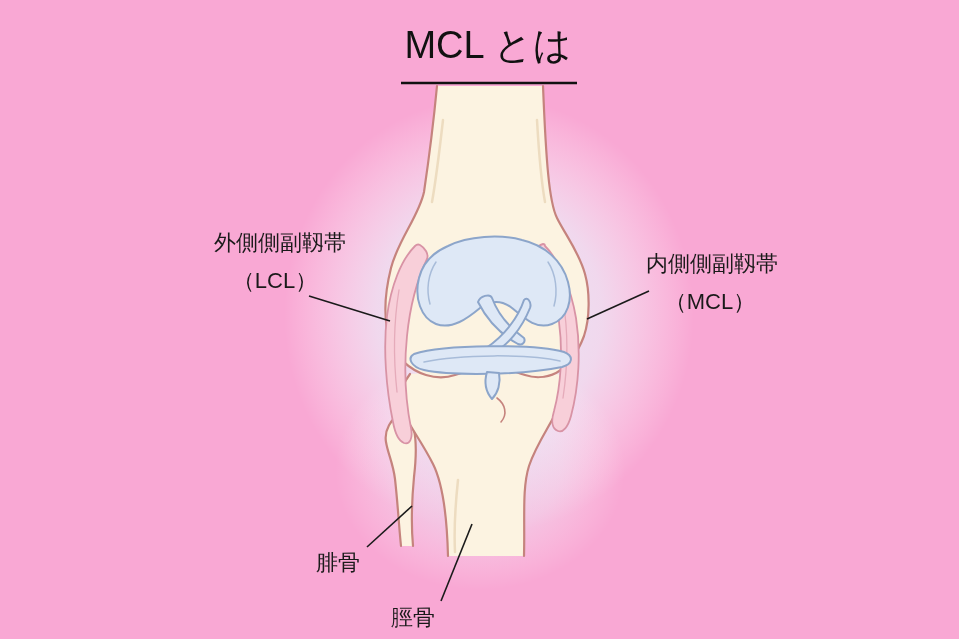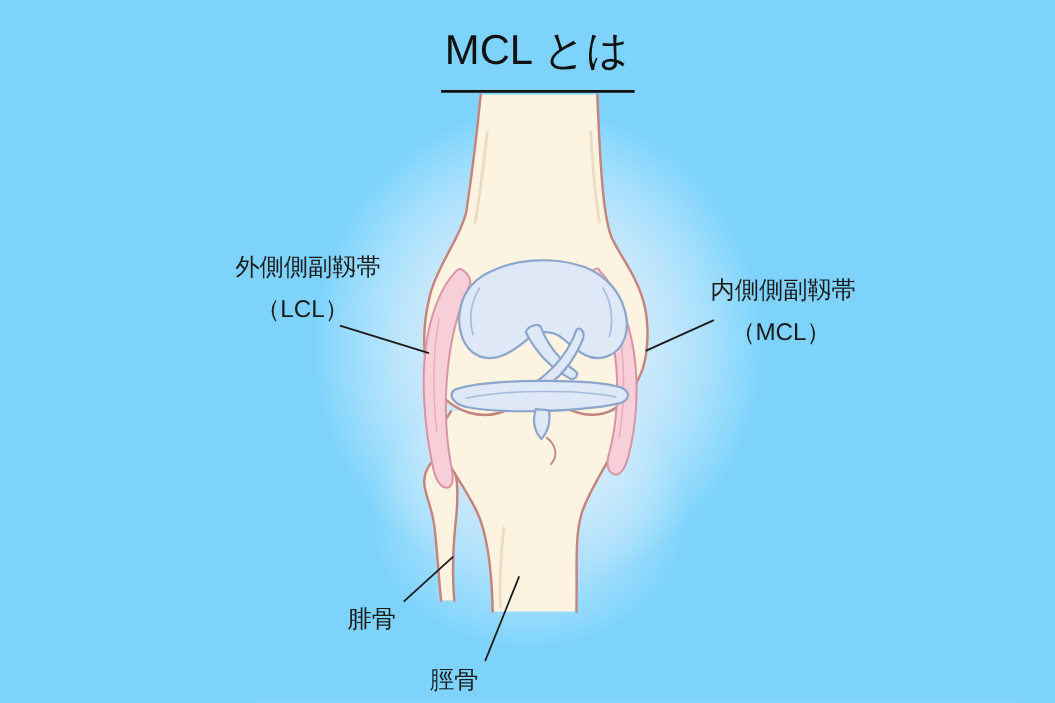--- a/index.html
+++ b/index.html
@@ -1,16 +1,16 @@
 <!DOCTYPE html>
 <html><head>
 <meta charset="utf-8">
 <style>
   html,body{margin:0;padding:0;background:#ffffff;}
-  .stage{position:relative;width:959px;height:639px;background:#7dd3fc;overflow:hidden;
+  .stage{position:relative;width:959px;height:639px;background:#f9a8d4;overflow:hidden;
          font-family:"Liberation Sans","DejaVu Sans",sans-serif;}
   svg{position:absolute;left:0;top:0;}
   .bone-fill{fill:#fcf3e1;stroke:none;}
   .bone-stroke{fill:none;stroke:#c5837d;stroke-width:2.2;stroke-linecap:round;}
   .shade{fill:none;stroke:#eddcc0;stroke-width:2.5;stroke-linecap:round;}
   .lig{fill:#f8cfd9;stroke:#d893a5;stroke-width:1.8;stroke-linejoin:round;}
   .lig-detail{fill:none;stroke:#e5abba;stroke-width:1.3;stroke-linecap:round;}
   .cart{fill:#dee8f6;stroke:#8ca5ca;stroke-width:2;stroke-linejoin:round;}
   .cart-detail{fill:none;stroke:#a8bcd9;stroke-width:1.5;stroke-linecap:round;}
   .bone-detail{fill:none;stroke:#c5837d;stroke-width:1.6;stroke-linecap:round;}

